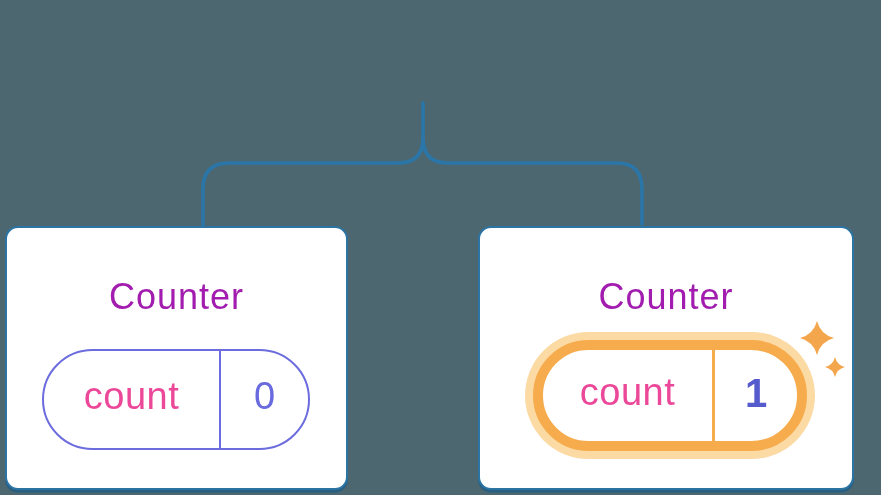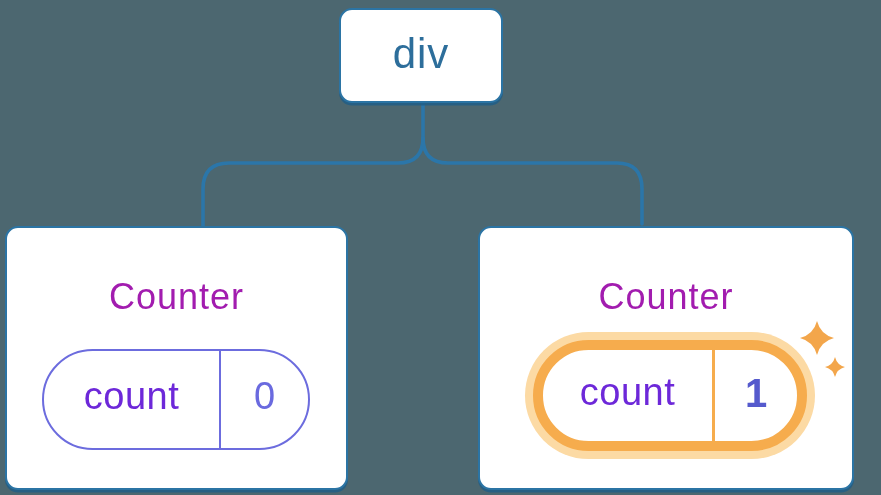--- a/index.html
+++ b/index.html
@@ -94,21 +94,21 @@
     width: 2px;
     background: #6C6CDE;
   }
   .pill-plain .pill-cell-value {
     flex: 1;
     display: flex;
     align-items: center;
     justify-content: center;
   }
   .pill-key {
-    color: #6d28d9;
+    color: #ec4899;
     font-size: 38px;
     letter-spacing: 0.5px;
     padding-bottom: 6px;
   }
   .pill-value {
     color: #6A6ADF;
     font-size: 38px;
     padding-bottom: 6px;
   }
   
@@ -166,23 +166,20 @@
 </head>
 <body>
 
 <div class="stage">
 
   <svg class="connectors" width="881" height="495" viewBox="0 0 881 495">
     <path d="M423 103 L423 138 Q423 163 398 163 L229 163 Q203 163 203 189 L203 227" fill="none" stroke="#2B76A9" stroke-width="3.6" stroke-linecap="round"></path>
     <path d="M423 138 Q423 163 448 163 L617 163 Q642 163 642 189 L642 224" fill="none" stroke="#2B76A9" stroke-width="3.6" stroke-linecap="round"></path>
   </svg>
 
-  <div class="node node-root">
-    <span class="root-label">div</span>
-  </div>
 
   <div class="node node-counter-left">
     <div class="counter-title">Counter</div>
     <div class="pill-plain">
       <div class="pill-cell-key">
         <span class="pill-key">count</span>
       </div>
       <div class="pill-divider"></div>
       <div class="pill-cell-value">
         <span class="pill-value">0</span>

